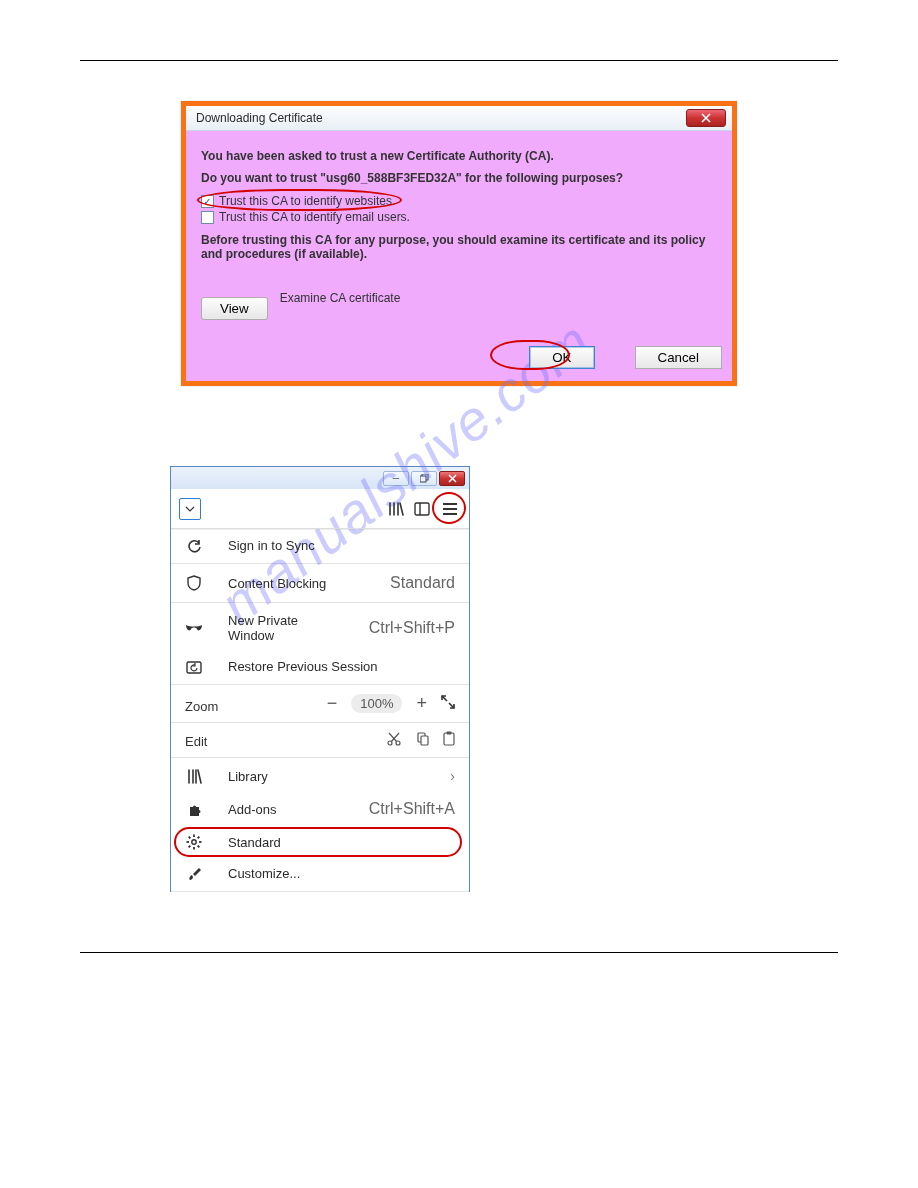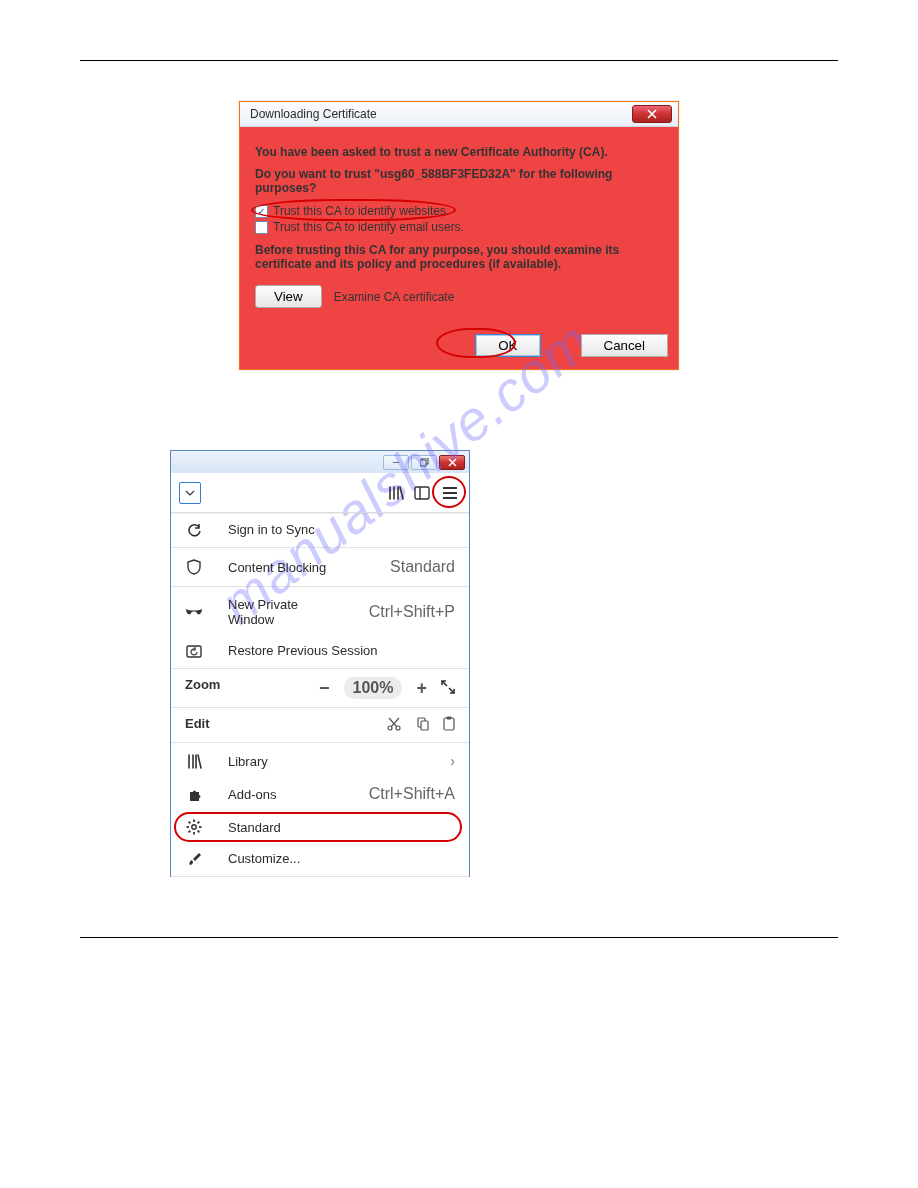--- a/index.html
+++ b/index.html
@@ -24,24 +24,24 @@
     font-size: 56px;
     color: rgba(108,108,255,0.35);
     transform: rotate(-38deg);
     pointer-events: none;
     font-style: italic;
     letter-spacing: 1px;
   }
 
   
   .dialog {
-    width: 440px;
+    width: 556px;
     margin: 0 auto 80px auto;
-    border: 1px solid #f97316;
-    background: #ef4444;
+    border: 5px solid #f97316;
+    background: #f0abfc;
     box-shadow: 0 0 0 1px rgba(0,0,0,0.05);
   }
   .titlebar {
     display: flex;
     align-items: center;
     justify-content: space-between;
     background: linear-gradient(#fdfdfe,#e9eff7);
     border-bottom: 1px solid #c8d6ea;
     padding: 3px 6px 3px 10px;
   }
@@ -71,20 +71,21 @@
     border-radius: 50% / 60%;
     position: absolute;
     pointer-events: none;
   }
   .dlg-section { position: relative; }
   .view-btn {
     padding: 3px 18px;
     background: linear-gradient(#fdfdfd,#e7e7e7);
     border: 1px solid #adadad;
     border-radius: 3px;
+    margin-top: 22px;
   }
   .dlg-row-view { display: flex; align-items: center; gap: 12px; margin: 14px 0 6px 0; }
   .dlg-buttons {
     display: flex; justify-content: flex-end; gap: 10px;
     padding: 8px 10px 12px 10px;
     position: relative;
   }
   .btn,.btn-ok {
     padding: 3px 22px;
     background: linear-gradient(#fdfdfd,#e7e7e7);
@@ -148,25 +149,25 @@
     gap: 25px;
     font-size: 13px;
     color: #2b2b2b;
     position: relative;
   }
   .mi .mi-icon { width: 18px; display: flex; justify-content: center; color: #444; }
   .mi .mi-label { flex: 1; }
   .mi .mi-accel { color: #666; font-size: 16px; }
   .sep { border-top: 1px solid #e2e2e2; margin: 2px 0; }
   .zoom-row,.edit-row {
-    display: flex; align-items: flex-start; padding: 6px 14px;
-    gap: 14px; font-size: 13px; font-weight: bold;
+    display: flex; align-items: flex-end; padding: 6px 14px;
+    gap: 14px; font-size: 13px;
   }
   .zoom-ctrl,.edit-ctrl { margin-left: auto; display: flex; align-items: center; gap: 14px; color: #555; }
-  .zoom-badge { background: #ececec; border-radius: 10px; padding: 2px 9px; font-size: 16px; }
+  .zoom-badge { background: #ececec; border-radius: 10px; padding: 2px 9px; font-size: 13px; }
   .chev-right { font-size: 14px; color: #777; }
 </style>
 </head>
 <body>
 
 <div class="hr"></div>
 
 <div class="watermark">manualshive.com</div>
 
 <div class="dialog">

